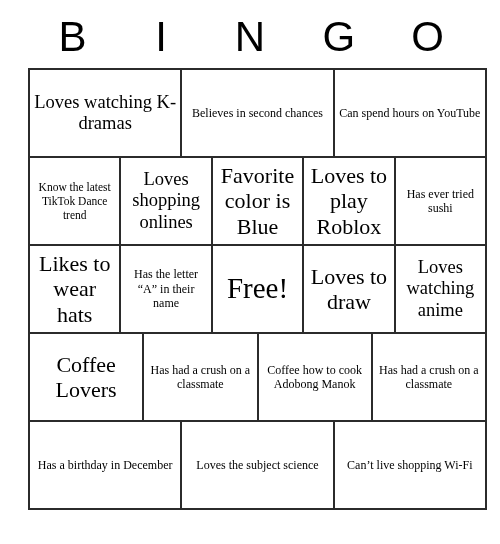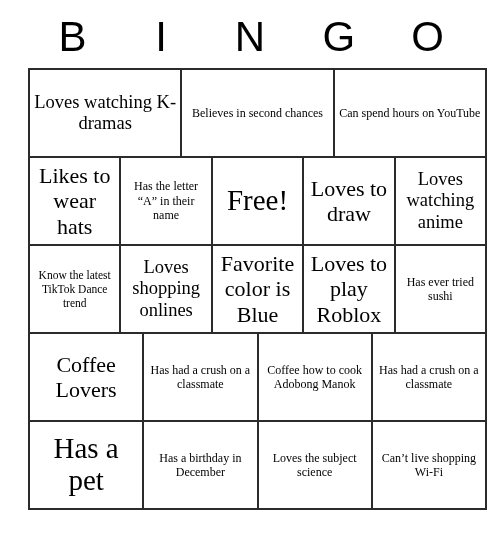--- a/index.html
+++ b/index.html
@@ -98,74 +98,71 @@
       <div class="cell">
           <span class="cell-text fs-md">Believes in second chances</span>
         </div>
       <div class="cell">
           <span class="cell-text fs-sm">Can spend hours on YouTube</span>
         </div>
     </div>
 
     <div class="grid-row">
       <div class="cell">
+          <span class="cell-text fs-xs">Know the latest TikTok Dance trend</span>
+        </div>
+      <div class="cell">
+          <span class="cell-text fs-lg">Loves shopping onlines</span>
+        </div>
+      <div class="cell">
+          <span class="cell-text fs-xl">Favorite color is Blue</span>
+        </div>
+      <div class="cell">
+          <span class="cell-text fs-xl">Loves to play Roblox</span>
+        </div>
+      <div class="cell">
+          <span class="cell-text fs-md">Has ever tried sushi</span>
+        </div>
+    </div>
+
+    <div class="grid-row">
+      <div class="cell">
           <span class="cell-text fs-xl">Likes to wear hats</span>
         </div>
       <div class="cell">
           <span class="cell-text fs-sm">Has the letter “A” in their name</span>
         </div>
       <div class="cell">
           <span class="cell-text fs-xxl">Free!</span>
         </div>
       <div class="cell">
           <span class="cell-text fs-xl">Loves to draw</span>
         </div>
       <div class="cell">
           <span class="cell-text fs-lg">Loves watching anime</span>
-        </div>
-    </div>
-
-    <div class="grid-row">
-      <div class="cell">
-          <span class="cell-text fs-xs">Know the latest TikTok Dance trend</span>
-        </div>
-      <div class="cell">
-          <span class="cell-text fs-lg">Loves shopping onlines</span>
-        </div>
-      <div class="cell">
-          <span class="cell-text fs-xl">Favorite color is Blue</span>
-        </div>
-      <div class="cell">
-          <span class="cell-text fs-xl">Loves to play Roblox</span>
-        </div>
-      <div class="cell">
-          <span class="cell-text fs-md">Has ever tried sushi</span>
         </div>
     </div>
 
     <div class="grid-row">
       <div class="cell">
           <span class="cell-text fs-xl">Coffee Lovers</span>
         </div>
       <div class="cell">
           <span class="cell-text fs-sm">Has had a crush on a classmate</span>
         </div>
       <div class="cell">
           <span class="cell-text fs-sm">Coffee how to cook Adobong Manok</span>
         </div>
       <div class="cell">
           <span class="cell-text fs-sm">Has had a crush on a classmate</span>
         </div>
     </div>
 
     <div class="grid-row">
       <div class="cell">
-          <span class="cell-text fs-xxl">Has a pet</span>
-        </div>
-      <div class="cell">
           <span class="cell-text fs-sm">Has a birthday in December</span>
         </div>
       <div class="cell">
           <span class="cell-text fs-md">Loves the subject science</span>
         </div>
       <div class="cell">
           <span class="cell-text fs-md">Can’t live shopping Wi-Fi</span>
         </div>
     </div>
 

